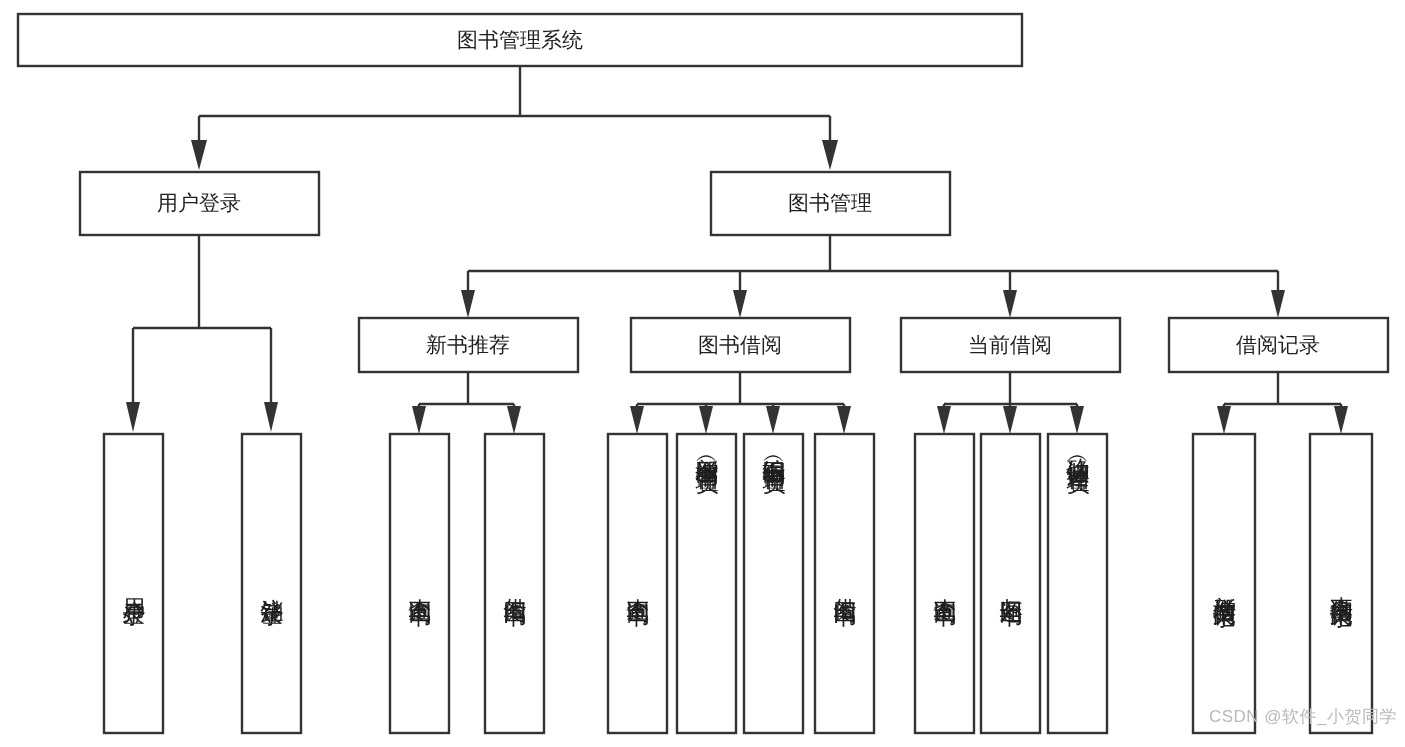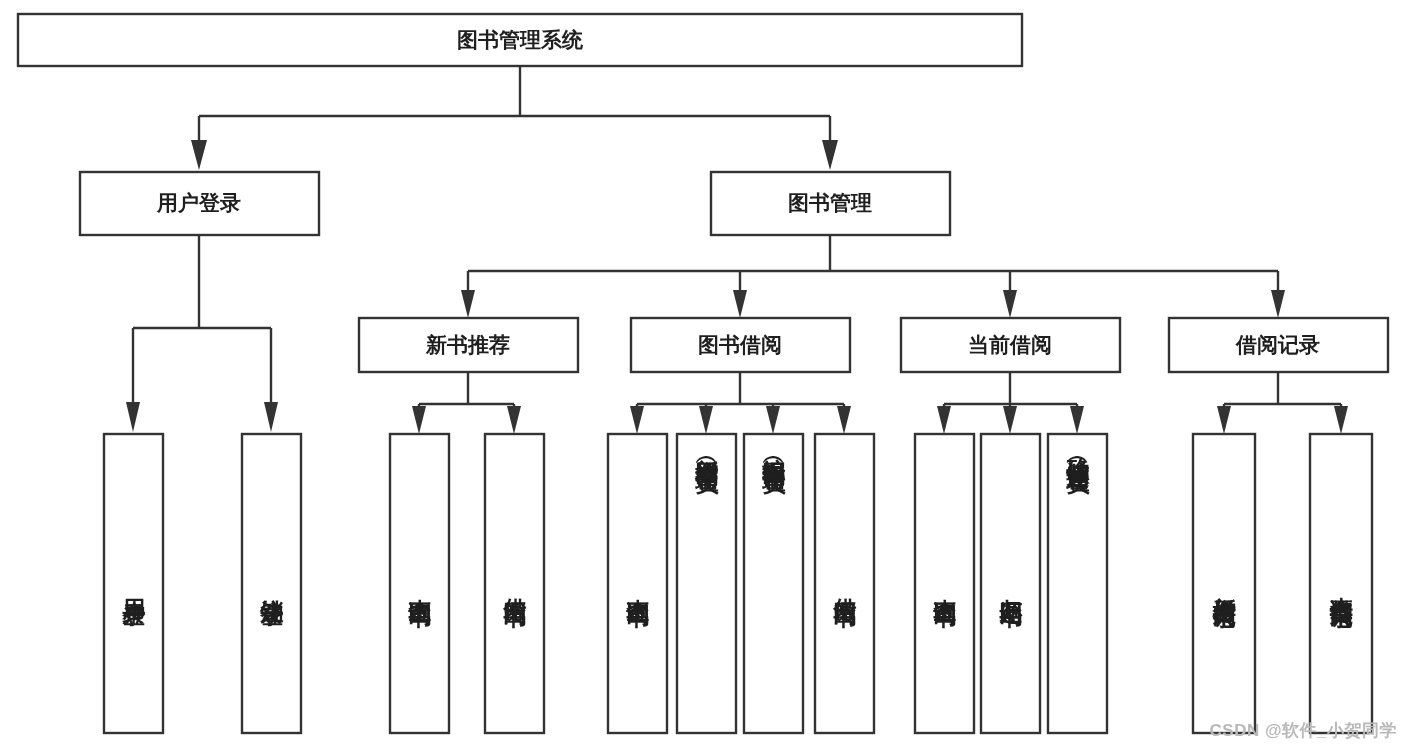--- a/index.html
+++ b/index.html
@@ -12,21 +12,20 @@
     width: 1405px;
     height: 747px;
     font-family: "Liberation Sans", "DejaVu Sans", sans-serif;
     overflow: hidden;
   }
   #diagram-root {
     position: relative;
     width: 1405px;
     height: 747px;
     background: #ffffff;
-    font-weight: bold;
   }
   svg#chart-svg {
     position: absolute;
     left: 0;
     top: 0;
     width: 1405px;
     height: 747px;
     display: block;
   }
   .node-box {
@@ -64,21 +63,21 @@
     font-family: "Liberation Sans", "DejaVu Sans", sans-serif;
     font-size: 23px;
     line-height: 1.12;
     letter-spacing: 2px;
     color: #1f1f1f;
     white-space: nowrap;
   }
   .watermark {
     position: absolute;
     right: 8px;
-    bottom: 5px;
+    bottom: 19px;
     font-family: "Liberation Sans", "DejaVu Sans", sans-serif;
     font-size: 17px;
     color: #b9b9b9;
     letter-spacing: 0.5px;
     user-select: none;
   }
 </style>
 </head>
 <body>
 

